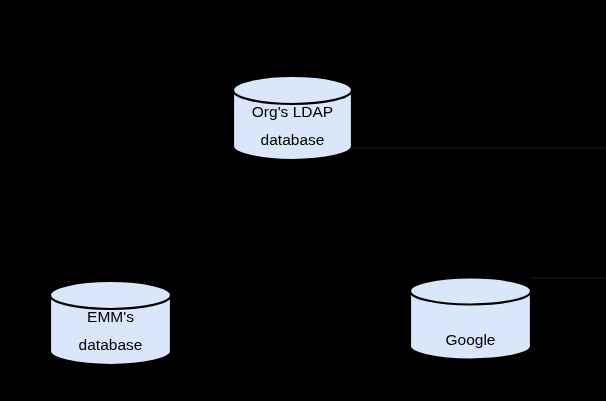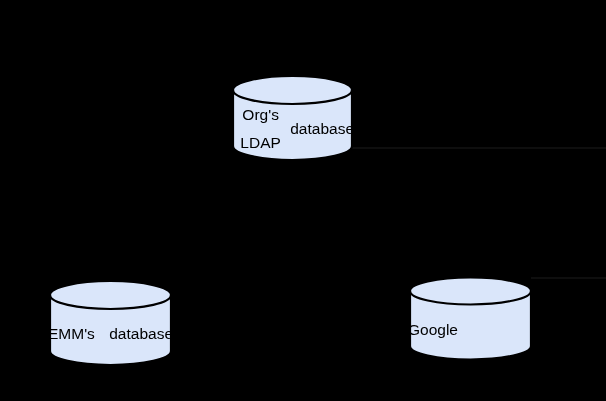--- a/index.html
+++ b/index.html
@@ -28,23 +28,23 @@
     left: 0; top: 0;
     display: block;
   }
   .node .label {
     position: absolute;
     left: 0;
     right: 0;
     top: 30px;
     bottom: 8px;
     display: flex;
-    flex-direction: row;
+    flex-direction: column;
     align-items: center;
-    justify-content: space-between;
+    justify-content: flex-end;
     text-align: center;
     color: #000;
     font-size: 15.5px;
     line-height: 28px;
     font-weight: 400;
     pointer-events: none;
   }
   #node-ldap   { left: 231px; top: 74px;  width: 123px; height: 88px; }
   #node-emm    { left: 48px;  top: 279px; width: 125px; height: 88px; }
   #node-google { left: 408px; top: 276px; width: 125px; height: 86px; }

